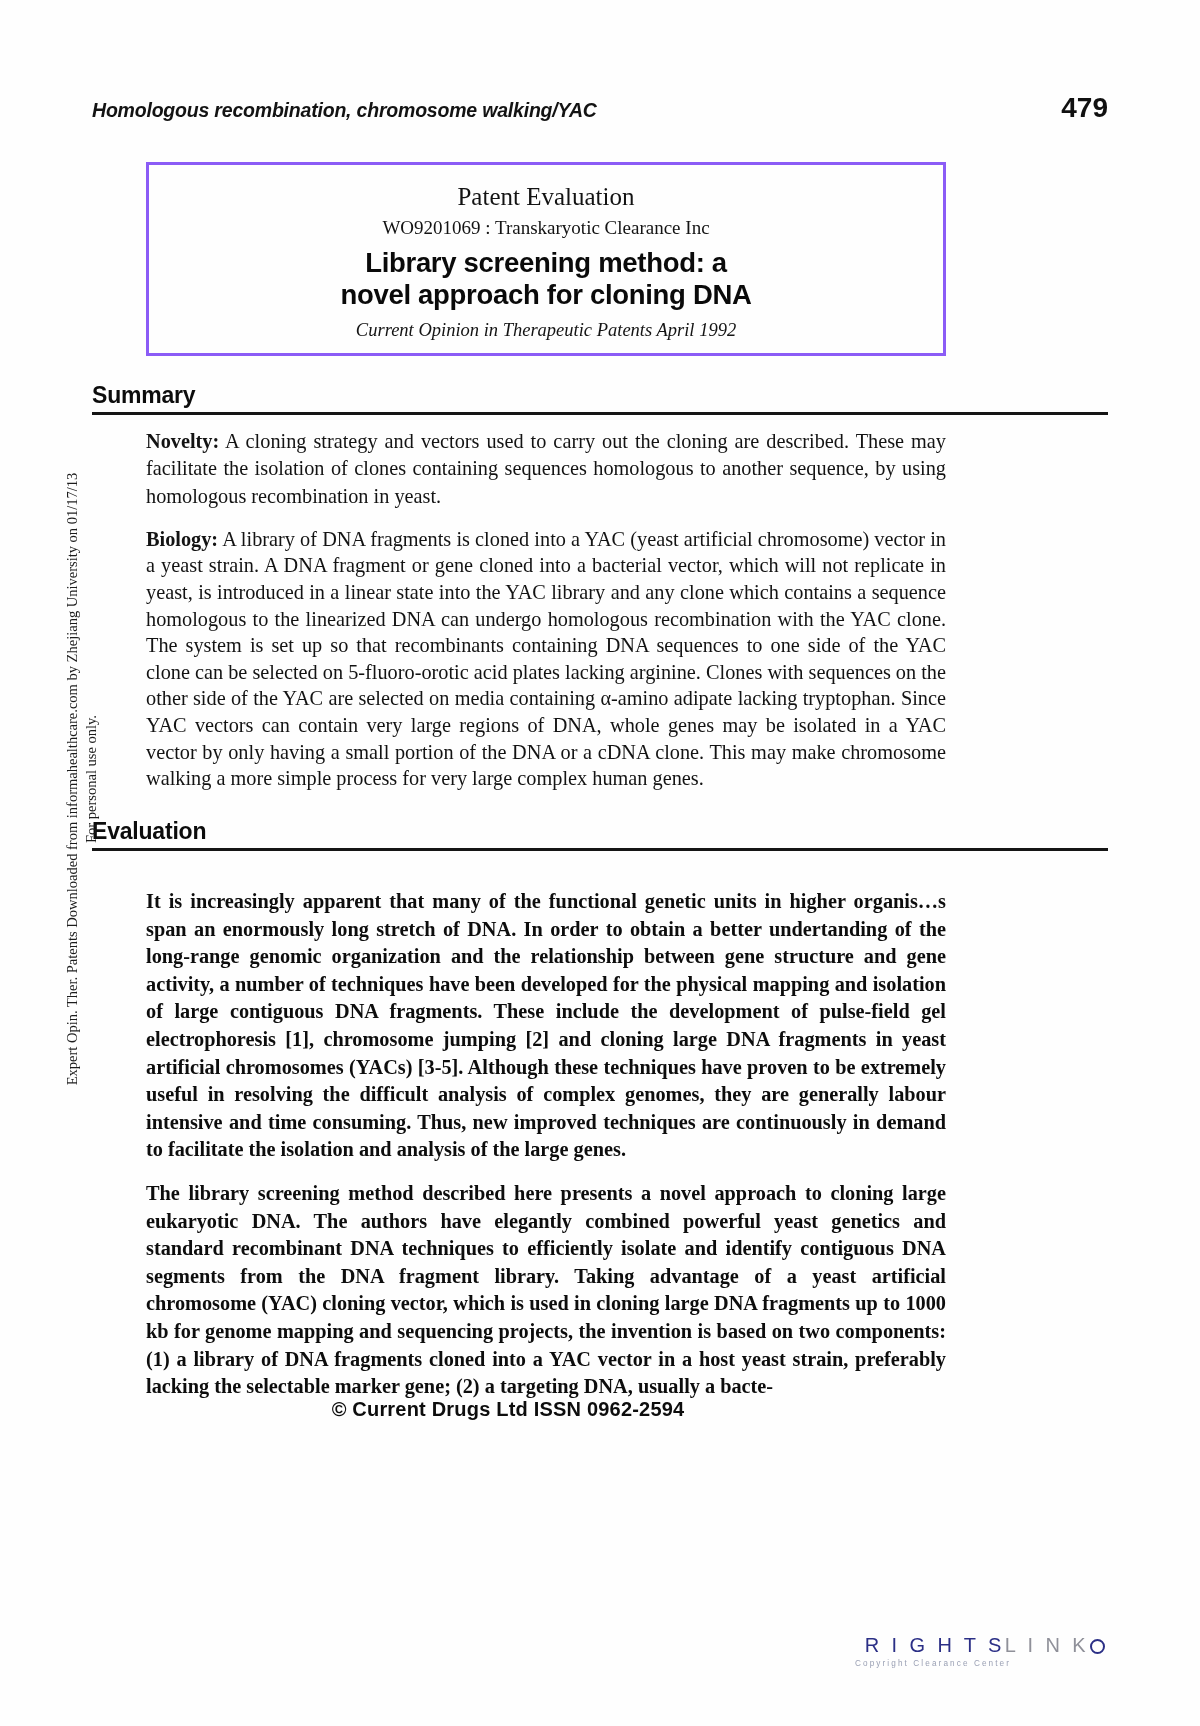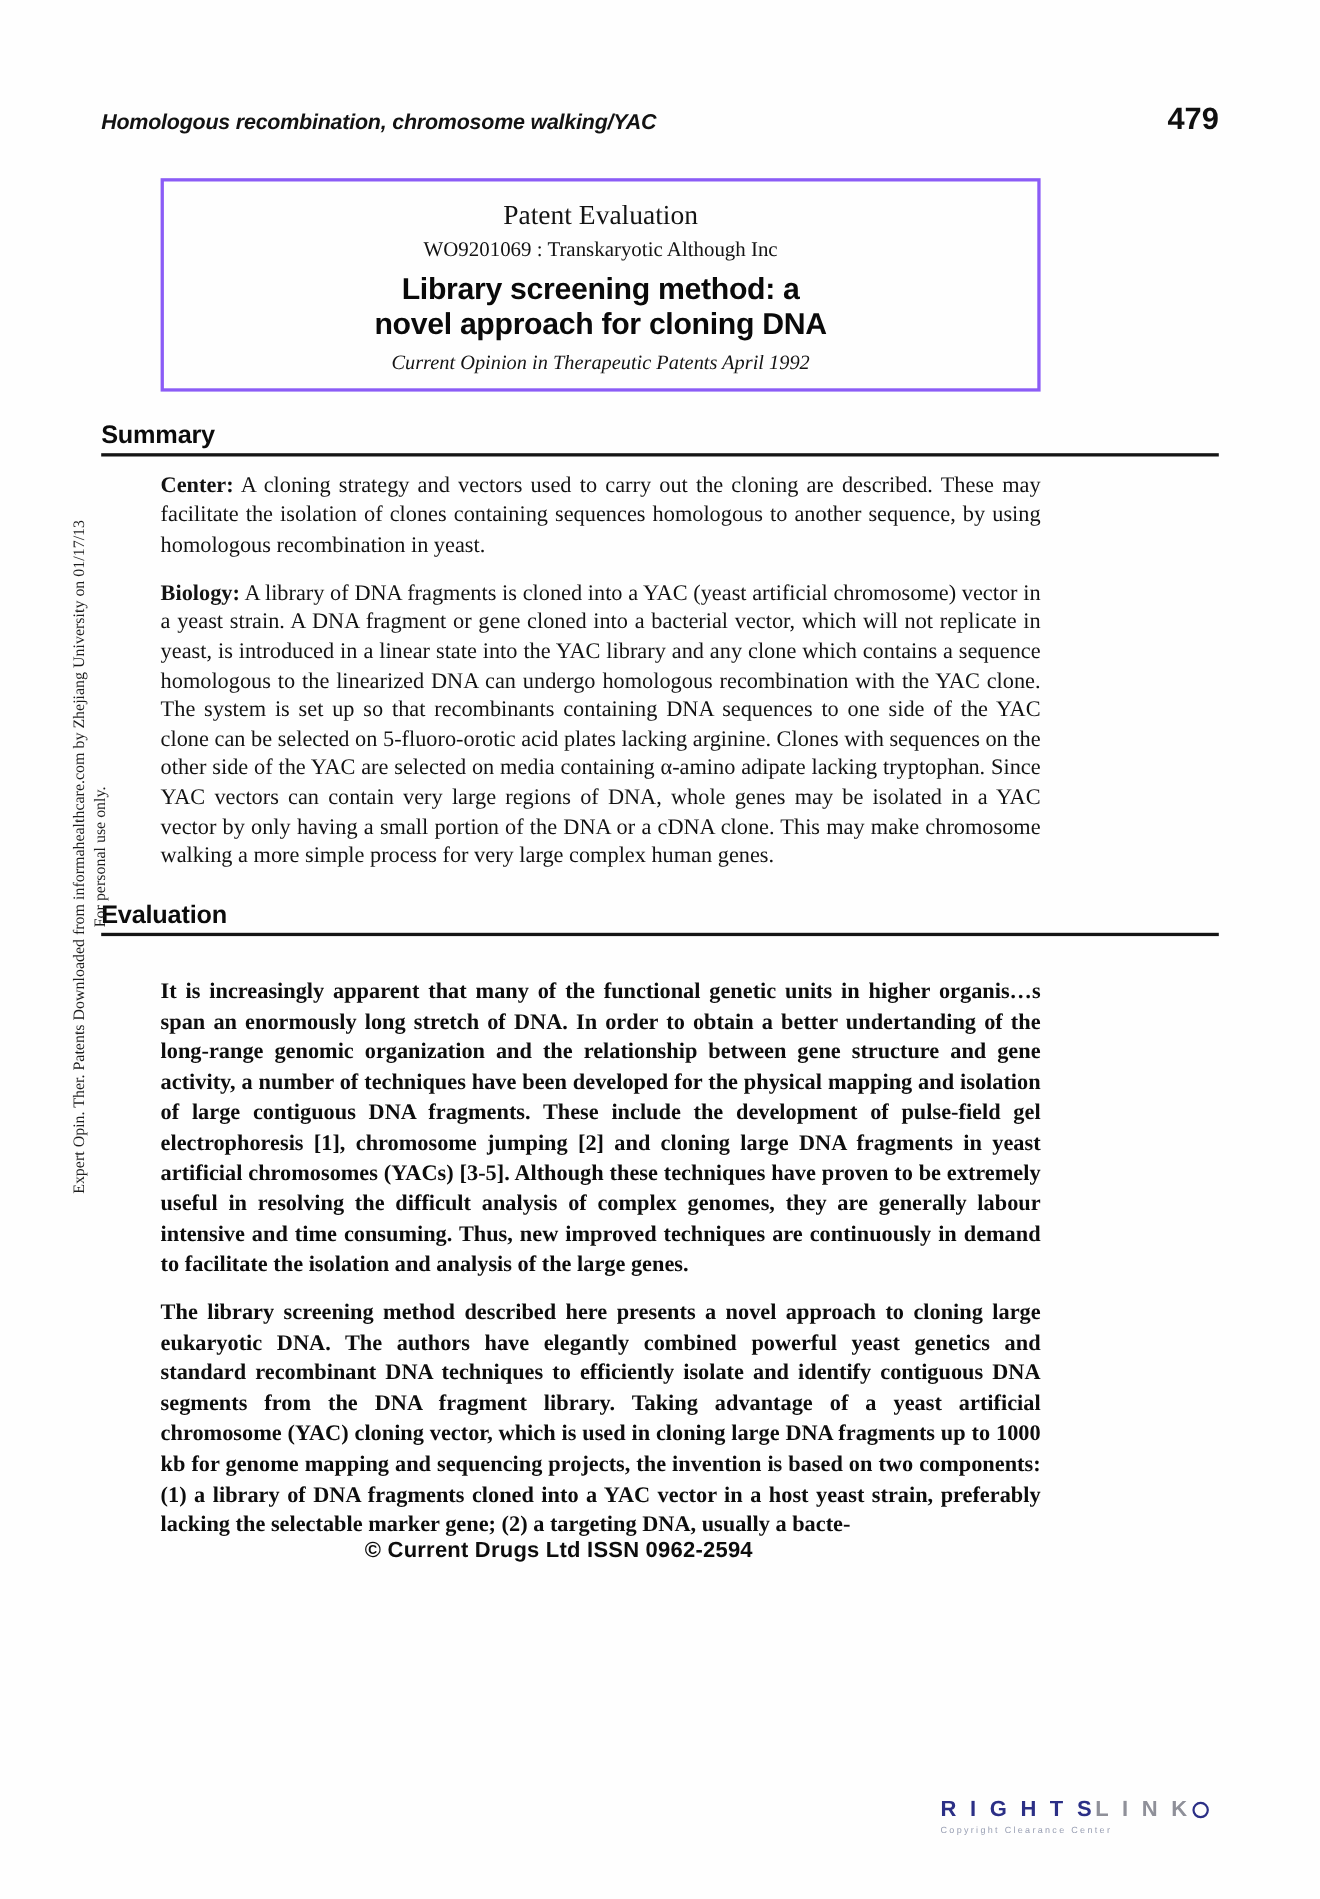--- a/index.html
+++ b/index.html
@@ -192,25 +192,26 @@
   
   .rightslink {
     position: absolute;
     left: 855px;
     top: 1635px;
     width: 250px;
     text-align: left;
   }
   .rl-main {
     font-family: "Liberation Sans", sans-serif;
-    font-weight: bold;
+    font-weight: normal;
     font-size: 20px;
     letter-spacing: 3.4px;
     white-space: nowrap;
     line-height: 1;
+    text-align: right;
   }
   .rl-rights { color: #2b2f86; }
   .rl-link { color: #8f9099; }
   .rl-circle {
     display: inline-block;
     width: 15px;
     height: 15px;
     border: 2.5px solid #2b2f86;
     border-radius: 50%;
     position: relative;
@@ -232,35 +233,35 @@
 
 <div class="page">
 
   <div class="running-head">
     <div class="running-head-title">Homologous recombination, chromosome walking/YAC</div>
     <div class="running-head-page">479</div>
   </div>
 
   <div class="patent-box">
     <div class="pb-kicker">Patent Evaluation</div>
-    <div class="pb-code">WO9201069 : Transkaryotic Although Inc</div>
+    <div class="pb-code">WO9201069 : Transkaryotic Clearance Inc</div>
     <div class="pb-title">
       <span>Library screening method: a</span><br>
       <span>novel approach for cloning DNA</span>
     </div>
     <div class="pb-source">Current Opinion in Therapeutic Patents April 1992</div>
   </div>
 
   <div class="section-head" id="summary-head">
     <span class="label">Summary</span>
     <div class="rule"></div>
   </div>
 
   <div class="body-col" id="summary-body">
-    <p class="para"><span class="lead">Center:</span><span> A cloning strategy and vectors used to carry out the cloning are described. These may facilitate the isolation of clones containing sequences homologous to another sequence, by using homologous recombination in yeast.</span></p>
+    <p class="para"><span class="lead">Novelty:</span><span> A cloning strategy and vectors used to carry out the cloning are described. These may facilitate the isolation of clones containing sequences homologous to another sequence, by using homologous recombination in yeast.</span></p>
     <p class="para tight"><span class="lead">Biology:</span><span> A library of DNA fragments is cloned into a YAC (yeast artificial chromosome) vector in a yeast strain. A DNA fragment or gene cloned into a bacterial vector, which will not replicate in yeast, is introduced in a linear state into the YAC library and any clone which contains a sequence homologous to the linearized DNA can undergo homologous recombination with the YAC clone. The system is set up so that recombinants containing DNA sequences to one side of the YAC clone can be selected on 5-fluoro-orotic acid plates lacking arginine. Clones with sequences on the other side of the YAC are selected on media containing α-amino adipate lacking tryptophan. Since YAC vectors can contain very large regions of DNA, whole genes may be isolated in a YAC vector by only having a small portion of the DNA or a cDNA clone. This may make chromosome walking a more simple process for very large complex human genes.</span></p>
   </div>
 
   <div class="section-head" id="evaluation-head">
     <span class="label">Evaluation</span>
     <div class="rule"></div>
   </div>
 
   <div class="body-col" id="evaluation-body">
     <p class="bodybold">It is increasingly apparent that many of the functional genetic units in higher organis…s span an enormously long stretch of DNA. In order to obtain a better undertanding of the long-range genomic organization and the relationship between gene structure and gene activity, a number of techniques have been developed for the physical mapping and isolation of large contiguous DNA fragments. These include the development of pulse-field gel electrophoresis [1], chromosome jumping [2] and cloning large DNA fragments in yeast artificial chromosomes (YACs) [3-5]. Although these techniques have proven to be extremely useful in resolving the difficult analysis of complex genomes, they are generally labour intensive and time consuming. Thus, new improved techniques are continuously in demand to facilitate the isolation and analysis of the large genes.</p>

